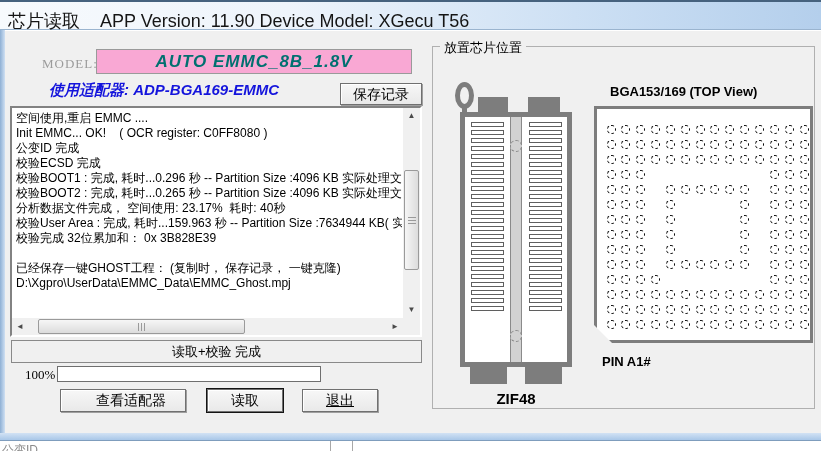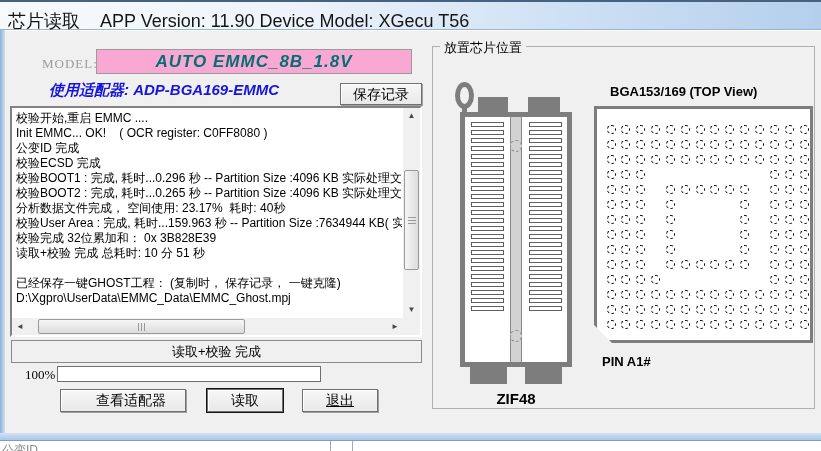--- a/index.html
+++ b/index.html
@@ -132,30 +132,29 @@
     <div class="win-border-bottom"></div>
 
     <div>
       <span class="model-label">MODEL:</span>
       <div class="model-box">AUTO EMMC_8B_1.8V</div>
       <span class="adapter-text">使用适配器: ADP-BGA169-EMMC</span>
       <div class="btn save-btn">保存记录</div>
 
       <div class="logbox">
         <div class="logtext">
-            <div class="log-line">校验开始,重启 EMMC ....</div>
+            <div class="log-line">空间使用,重启 EMMC ....</div>
             <div class="log-line">Init EMMC... OK!    ( OCR register: C0FF8080 )</div>
             <div class="log-line">公变ID 完成</div>
             <div class="log-line">校验ECSD 完成</div>
             <div class="log-line">校验BOOT1 : 完成, 耗时...0.296 秒 -- Partition Size :4096 KB 实际处理文件长</div>
             <div class="log-line">校验BOOT2 : 完成, 耗时...0.265 秒 -- Partition Size :4096 KB 实际处理文件长</div>
             <div class="log-line">分析数据文件完成， 空间使用: 23.17%  耗时: 40秒</div>
             <div class="log-line">校验User Area : 完成, 耗时...159.963 秒 -- Partition Size :7634944 KB( 实际处</div>
             <div class="log-line">校验完成 32位累加和： 0x 3B828E39</div>
-            <div class="log-line">读取+校验 完成 总耗时: 10 分 51 秒</div>
             <div class="log-line">&nbsp;</div>
             <div class="log-line">已经保存一键GHOST工程： (复制时， 保存记录， 一键克隆)</div>
             <div class="log-line">D:\Xgpro\UserData\EMMC_Data\EMMC_Ghost.mpj</div>
           </div>
         <div class="vscroll">
           <div class="sb-arrow up">▲</div>
           <div class="vthumb">
               <div class="grip"></div>
             </div>
           <div class="sb-arrow down">▼</div>

